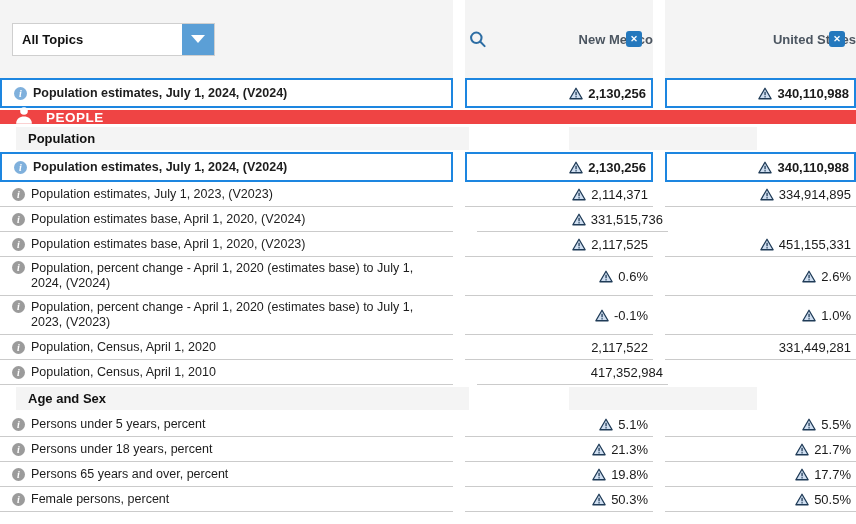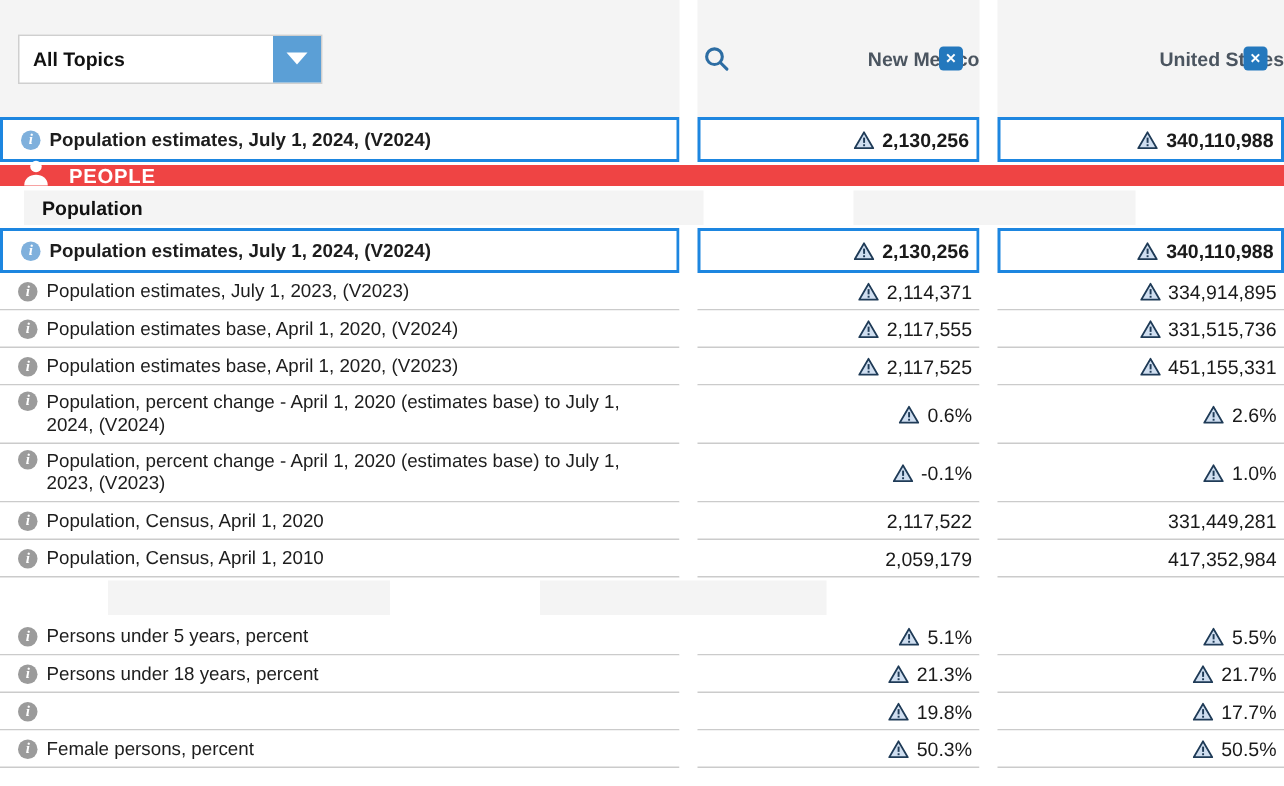--- a/index.html
+++ b/index.html
@@ -214,32 +214,20 @@
         </div>
       </div>
       <div class="row data-row">
         <div class="cell-label">
           <span class="row-label-wrap">
             <span class="info-icon">i</span>
             <span class="row-label">Population estimates base, April 1, 2020, (V2024)</span>
           </span>
         </div>
         <div class="gutter"></div>
-        <div class="cell-val">
-          <span class="val-wrap">
-            <span class="warning-icon">
-              <svg width="14" height="13" viewBox="0 0 24 22" aria-hidden="true">
-                <path d="M12 2 L22.5 20 L1.5 20 Z" fill="#cfdef0" stroke="#1f3b57" stroke-width="2.2" stroke-linejoin="round"></path>
-                <rect x="11" y="8" width="2.2" height="6" fill="#1f3b57"></rect>
-                <rect x="11" y="15.6" width="2.2" height="2.2" fill="#1f3b57"></rect>
-              </svg>
-            </span>
-            <span class="cell-value">2,117,555</span>
-          </span>
-        </div>
         <div class="gutter"></div>
         <div class="cell-val us">
           <span class="val-wrap">
             <span class="warning-icon">
               <svg width="14" height="13" viewBox="0 0 24 22" aria-hidden="true">
                 <path d="M12 2 L22.5 20 L1.5 20 Z" fill="#cfdef0" stroke="#1f3b57" stroke-width="2.2" stroke-linejoin="round"></path>
                 <rect x="11" y="8" width="2.2" height="6" fill="#1f3b57"></rect>
                 <rect x="11" y="15.6" width="2.2" height="2.2" fill="#1f3b57"></rect>
               </svg>
             </span>
@@ -370,33 +358,31 @@
         </div>
       </div>
       <div class="row data-row">
         <div class="cell-label">
           <span class="row-label-wrap">
             <span class="info-icon">i</span>
             <span class="row-label">Population, Census, April 1, 2010</span>
           </span>
         </div>
         <div class="gutter"></div>
-        <div class="cell-val">
-          <span class="val-wrap">
-            <span class="cell-value">2,059,179</span>
-          </span>
-        </div>
         <div class="gutter"></div>
         <div class="cell-val us">
           <span class="val-wrap">
             <span class="cell-value">417,352,984</span>
           </span>
         </div>
       </div>
       <div class="row section-row">
+        <div class="cell-label">
+          <span class="section-title">Age and Sex</span>
+        </div>
         <div class="gutter"></div>
         <div class="cell-val"></div>
         <div class="gutter"></div>
         <div class="cell-val us"></div>
       </div>
       <div class="row data-row">
         <div class="cell-label">
           <span class="row-label-wrap">
             <span class="info-icon">i</span>
             <span class="row-label">Persons under 5 years, percent</span>
@@ -460,20 +446,21 @@
               </svg>
             </span>
             <span class="cell-value">21.7%</span>
           </span>
         </div>
       </div>
       <div class="row data-row">
         <div class="cell-label">
           <span class="row-label-wrap">
             <span class="info-icon">i</span>
+            <span class="row-label">Persons 65 years and over, percent</span>
           </span>
         </div>
         <div class="gutter"></div>
         <div class="cell-val">
           <span class="val-wrap">
             <span class="warning-icon">
               <svg width="14" height="13" viewBox="0 0 24 22" aria-hidden="true">
                 <path d="M12 2 L22.5 20 L1.5 20 Z" fill="#cfdef0" stroke="#1f3b57" stroke-width="2.2" stroke-linejoin="round"></path>
                 <rect x="11" y="8" width="2.2" height="6" fill="#1f3b57"></rect>
                 <rect x="11" y="15.6" width="2.2" height="2.2" fill="#1f3b57"></rect>

